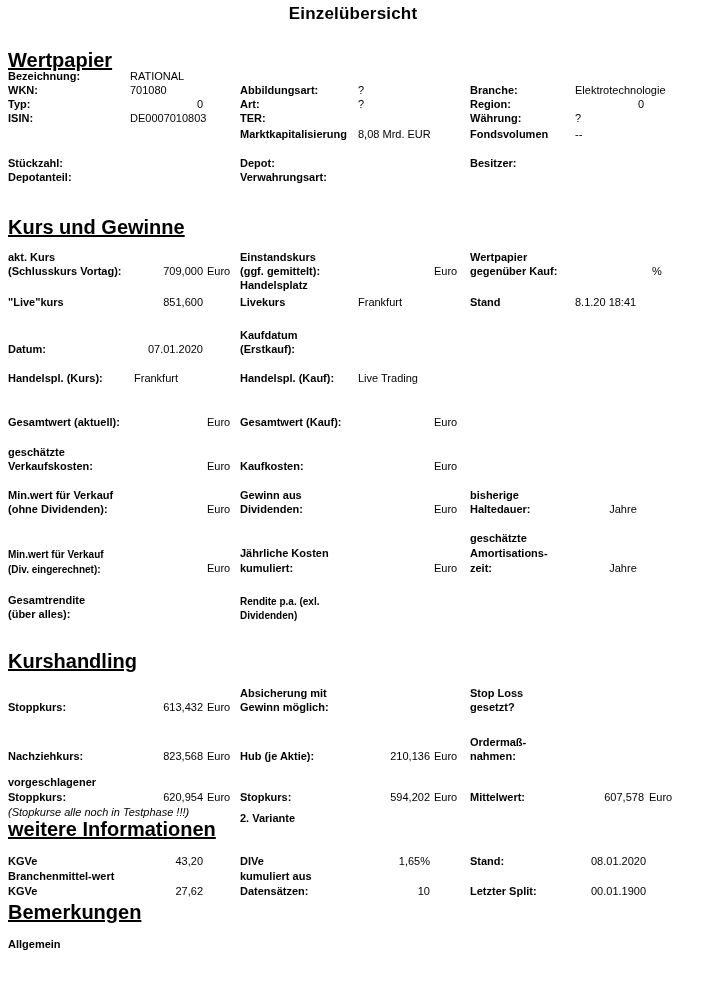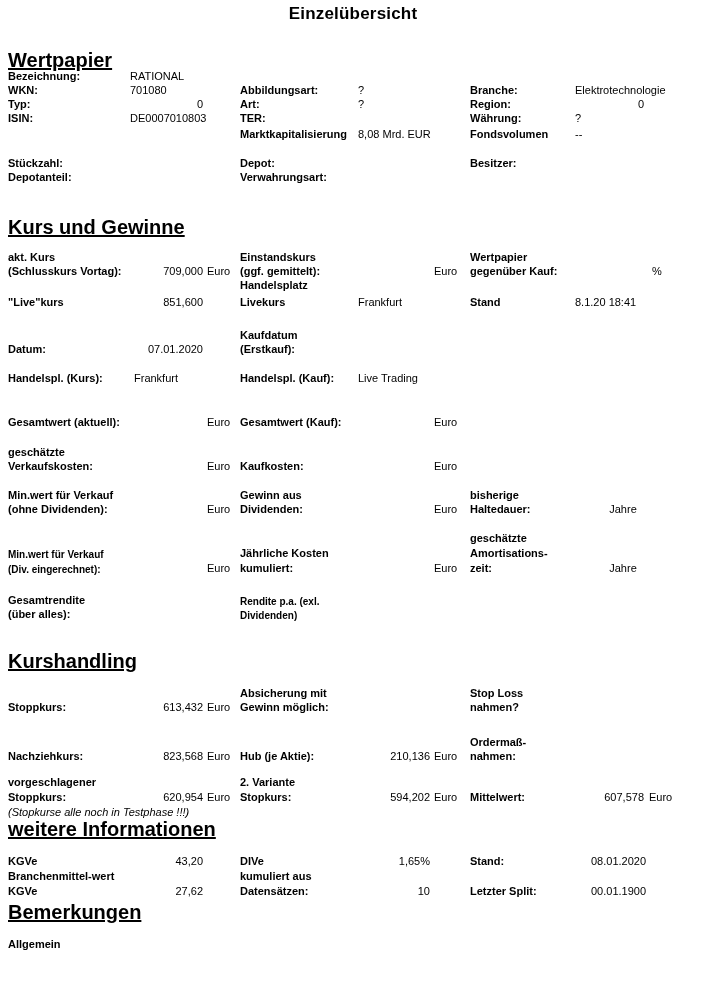--- a/index.html
+++ b/index.html
@@ -150,33 +150,33 @@
   <span class="t b sm l2" style="top:609px">Dividenden)</span>
 
   <div class="h" style="top:650px">Kurshandling</div>
 
   <span class="t b l2" style="top:687px">Absicherung mit</span>
   <span class="t b l3" style="top:687px">Stop Loss</span>
   <span class="t b l1" style="top:701px">Stoppkurs:</span>
   <span class="t r1" style="top:701px">613,432</span>
   <span class="t u1" style="top:701px">Euro</span>
   <span class="t b l2" style="top:701px">Gewinn möglich:</span>
-  <span class="t b l3" style="top:701px">nahmen?</span>
+  <span class="t b l3" style="top:701px">gesetzt?</span>
 
   <span class="t b l3" style="top:736px">Ordermaß-</span>
   <span class="t b l1" style="top:750px">Nachziehkurs:</span>
   <span class="t r1" style="top:750px">823,568</span>
   <span class="t u1" style="top:750px">Euro</span>
   <span class="t b l2" style="top:750px">Hub (je Aktie):</span>
   <span class="t r2" style="top:750px">210,136</span>
   <span class="t u2" style="top:750px">Euro</span>
   <span class="t b l3" style="top:750px">nahmen:</span>
 
   <span class="t b l1" style="top:776px">vorgeschlagener</span>
-  <span class="t b l2" style="top:776px">2. Variante</span>
+  <span class="t b l2" style="top:812px">2. Variante</span>
   <span class="t b l1" style="top:791px">Stoppkurs:</span>
   <span class="t r1" style="top:791px">620,954</span>
   <span class="t u1" style="top:791px">Euro</span>
   <span class="t b l2" style="top:791px">Stopkurs:</span>
   <span class="t r2" style="top:791px">594,202</span>
   <span class="t u2" style="top:791px">Euro</span>
   <span class="t b l3" style="top:791px">Mittelwert:</span>
   <span class="t r3" style="top:791px">607,578</span>
   <span class="t u3" style="top:791px">Euro</span>
 

